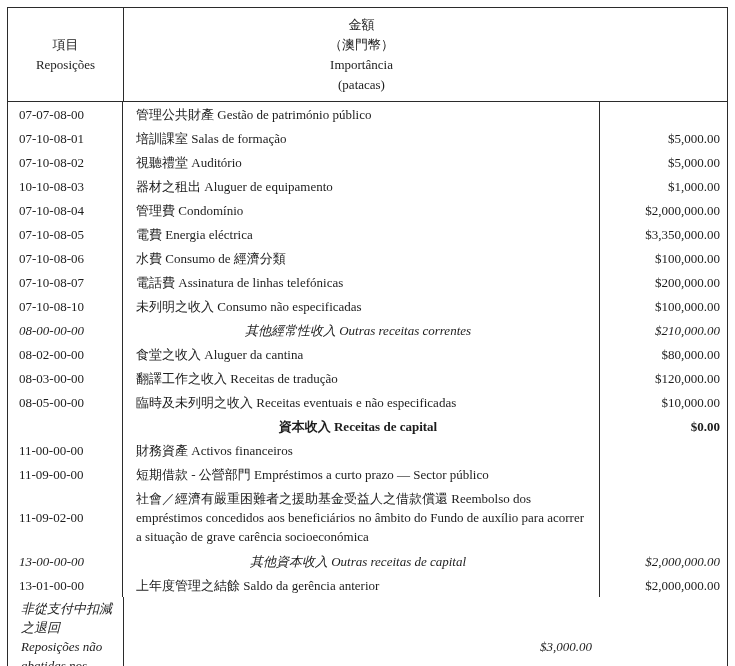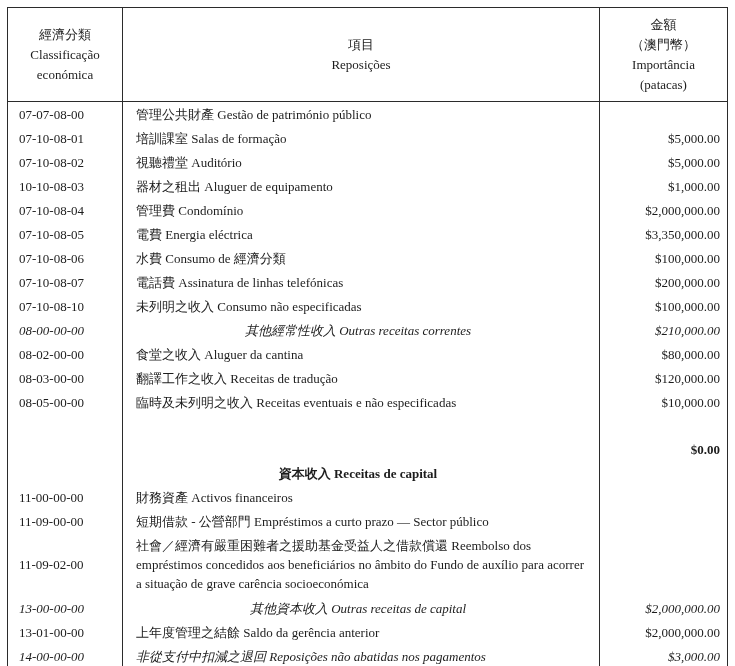--- a/index.html
+++ b/index.html
@@ -43,21 +43,21 @@
   .header-row .cell-code, .header-row .cell-amount { padding: 0; }
 
   
   .row { min-height: 24px; }
   .row .cell { line-height: 19px; padding-top: 2px; padding-bottom: 2px; }
 
   .r-italic-center { font-style: italic; }
   .r-italic-center .cell-desig { justify-content: center; padding-left: 0; }
 
   .r-bold-center { font-weight: bold; }
-  .r-bold-center .cell-desig { justify-content: center; padding-left: 0; margin-top: 48px; }
+  .r-bold-center .cell-desig { justify-content: center; padding-left: 0; }
 
   .r-italic-left { font-style: italic; }
 
   .r-multiline .cell-desig { padding-top: 3px; padding-bottom: 3px; }
 
   
   .total-row { border-top: 6px solid #000000; min-height: 31px; font-style: italic; }
   .total-row .cell-desig { justify-content: flex-end; padding-right: 10px; }
 
   .bottom-rule {
@@ -65,23 +65,20 @@
     margin-top: 3px;
   }
 </style>
 </head>
 <body>
 
 <div class="page">
   <div class="budget-table">
 
     <div class="grid-row header-row">
-      <div class="cell cell-code">經濟分類
-Classificação
-económica</div>
       <div class="cell cell-desig">項目
 Reposições</div>
       <div class="cell cell-amount">金額
 （澳門幣）
 Importância
 (patacas)</div>
     </div>
 
     <div id="table-body">
   <div class="grid-row row r-normal">
@@ -192,21 +189,20 @@
     <div class="cell cell-amount">$2,000,000.00</div>
   </div>
 
   <div class="grid-row row r-normal">
     <div class="cell cell-code">13-01-00-00</div>
     <div class="cell cell-desig">上年度管理之結餘 Saldo da gerência anterior</div>
     <div class="cell cell-amount">$2,000,000.00</div>
   </div>
 
   <div class="grid-row row r-italic-left">
-    <div class="cell cell-code">14-00-00-00</div>
     <div class="cell cell-desig">非從支付中扣減之退回 Reposições não abatidas nos pagamentos</div>
     <div class="cell cell-amount">$3,000.00</div>
   </div>
 </div>
 
     <div class="grid-row total-row">
       <div class="cell cell-code"></div>
       <div class="cell cell-desig">總計 Total ........</div>
       <div class="cell cell-amount">$14,859,000.00</div>
     </div>

